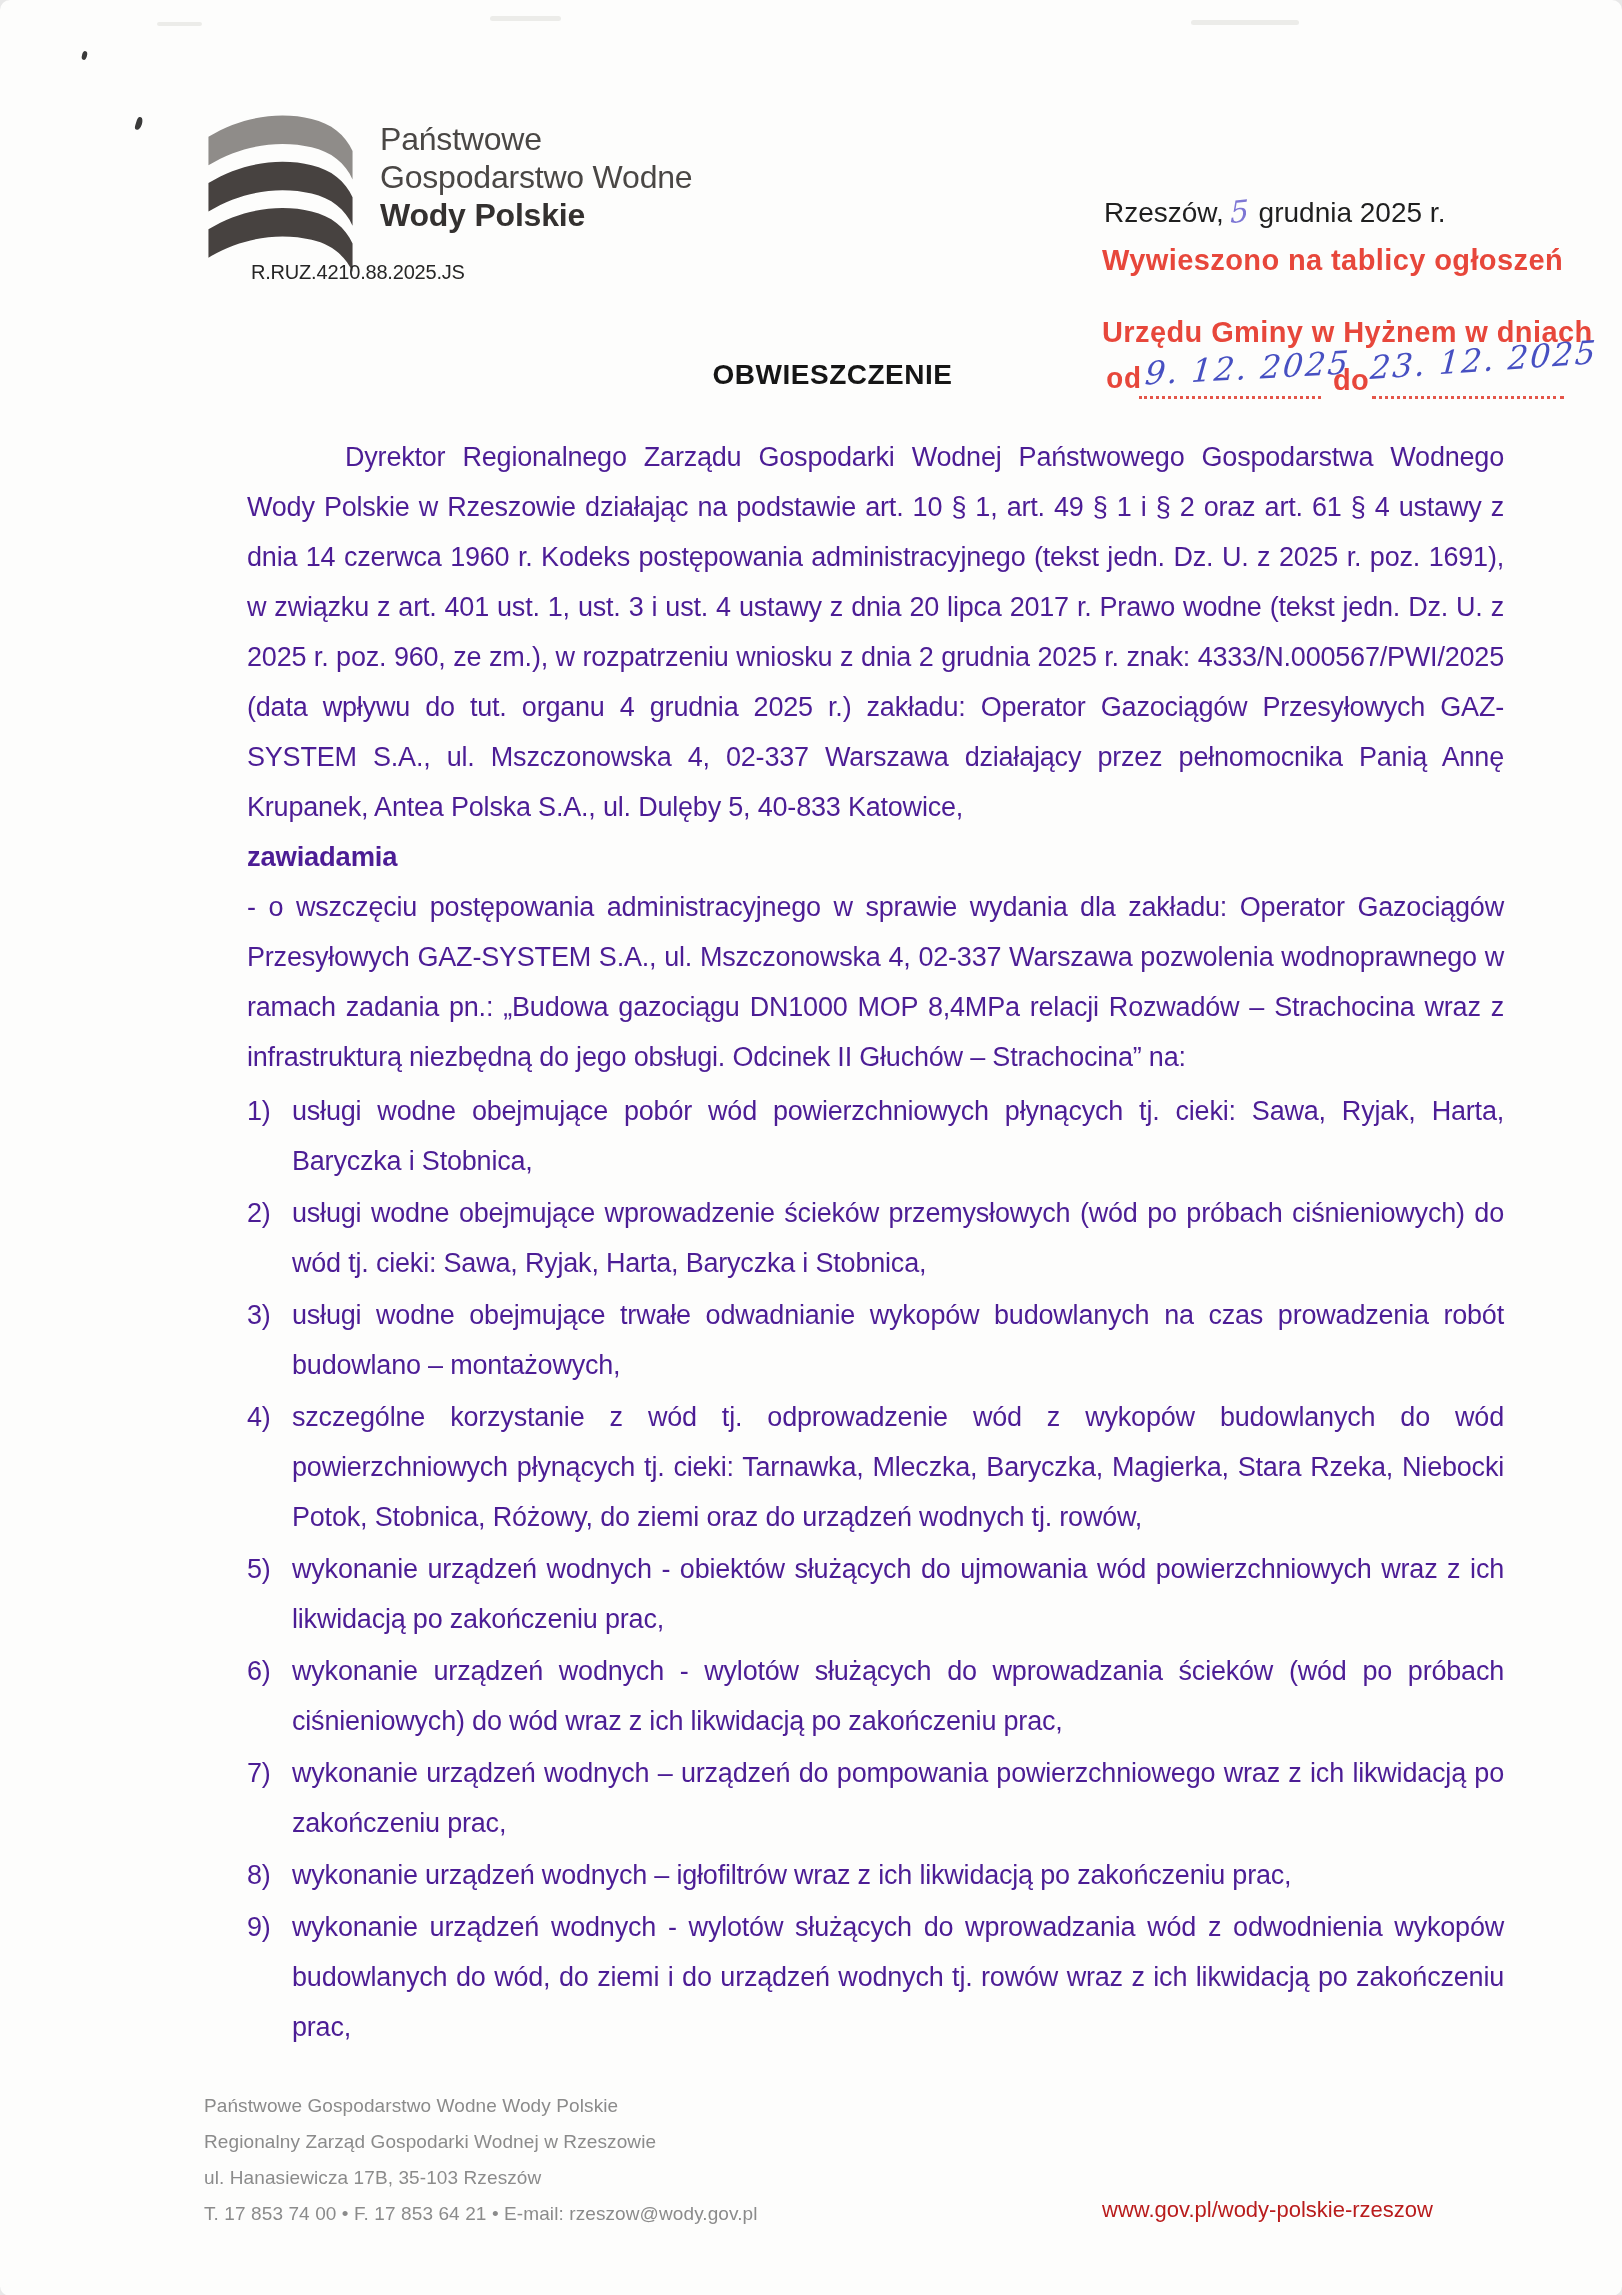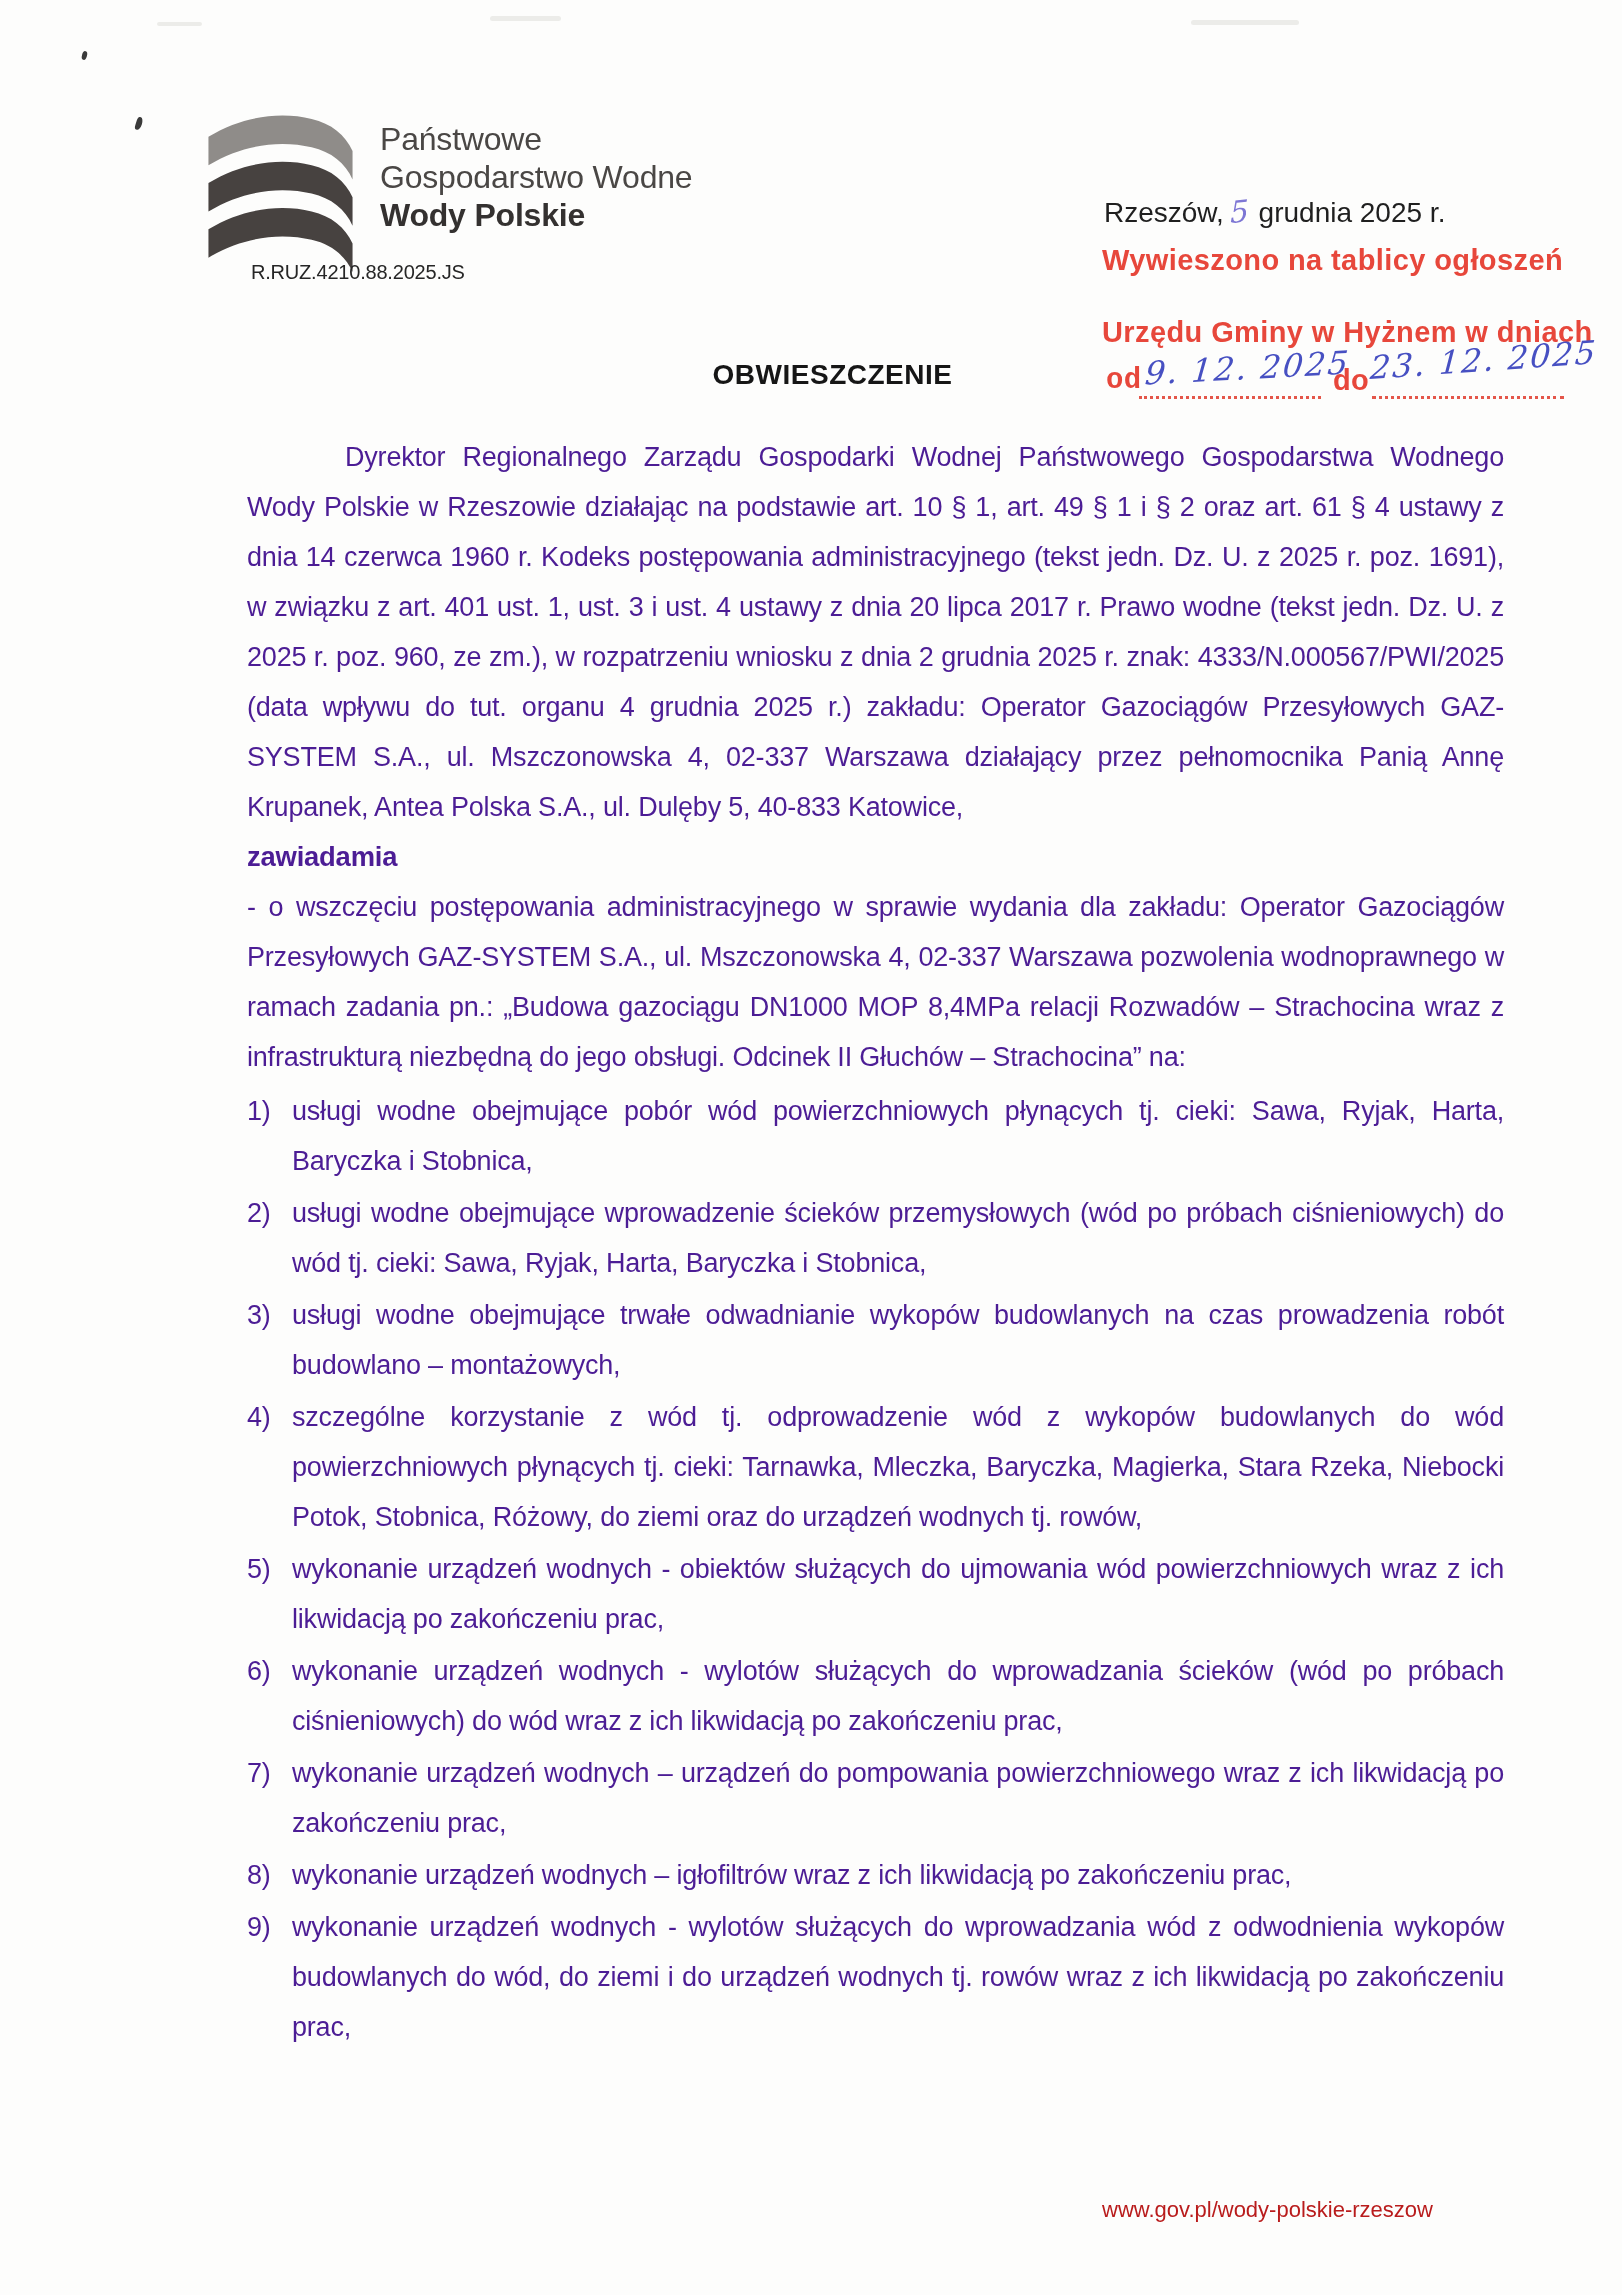--- a/index.html
+++ b/index.html
@@ -4,20 +4,21 @@
 <style>
   html,body{margin:0;padding:0;background:#e8e8e8;}
   .page{
     position:relative;
     width:1622px;height:2296px;
     background:#fdfdfc;
     font-family:"Liberation Sans",sans-serif;
     color:#1c1c1c;
     overflow:hidden;
     margin:0 auto;
+    border-radius:10px;
   }
   
   .speck{position:absolute;background:#3a3a3a;border-radius:50%;}
   .smudge{position:absolute;background:#ecece9;border-radius:2.9px;}
   
   .logo-svg{position:absolute;left:194px;top:110px;width:173px;height:169px;}
   .logo-text{position:absolute;left:380px;top:120px;font-size:32px;line-height:38px;color:#4a4745;letter-spacing:-0.2px;}
   .logo-text .l3{font-weight:700;color:#343130;}
   .ref-number{position:absolute;left:204px;top:261px;font-size:20px;color:#262626;letter-spacing:-0.2px;margin-left:47px;}
   .date-line{position:absolute;left:1104px;top:194px;font-size:28px;color:#1f1f1f;white-space:nowrap;}
@@ -132,16 +133,22 @@
         <span class="num">8)</span>
         <div class="txt">wykonanie urządzeń wodnych – igłofiltrów wraz z ich likwidacją po zakończeniu prac,</div>
       </div>
       <div class="item">
         <span class="num">9)</span>
         <div class="txt">wykonanie urządzeń wodnych - wylotów służących do wprowadzania wód z odwodnienia wykopów budowlanych do wód, do ziemi i do urządzeń wodnych tj. rowów wraz z ich likwidacją po zakończeniu prac,</div>
       </div>
     </div>
   </div>
 
+  <div class="footer">
+    <div>Państwowe Gospodarstwo Wodne Wody Polskie</div>
+    <div>Regionalny Zarząd Gospodarki Wodnej w Rzeszowie</div>
+    <div>ul. Hanasiewicza 17B, 35-103 Rzeszów</div>
+    <div>T. 17 853 74 00 • F. 17 853 64 21 • E-mail: rzeszow@wody.gov.pl</div>
+  </div>
   <div class="footer-site">www.gov.pl/wody-polskie-rzeszow</div>
 
 </div>
 
 
 </body></html>

